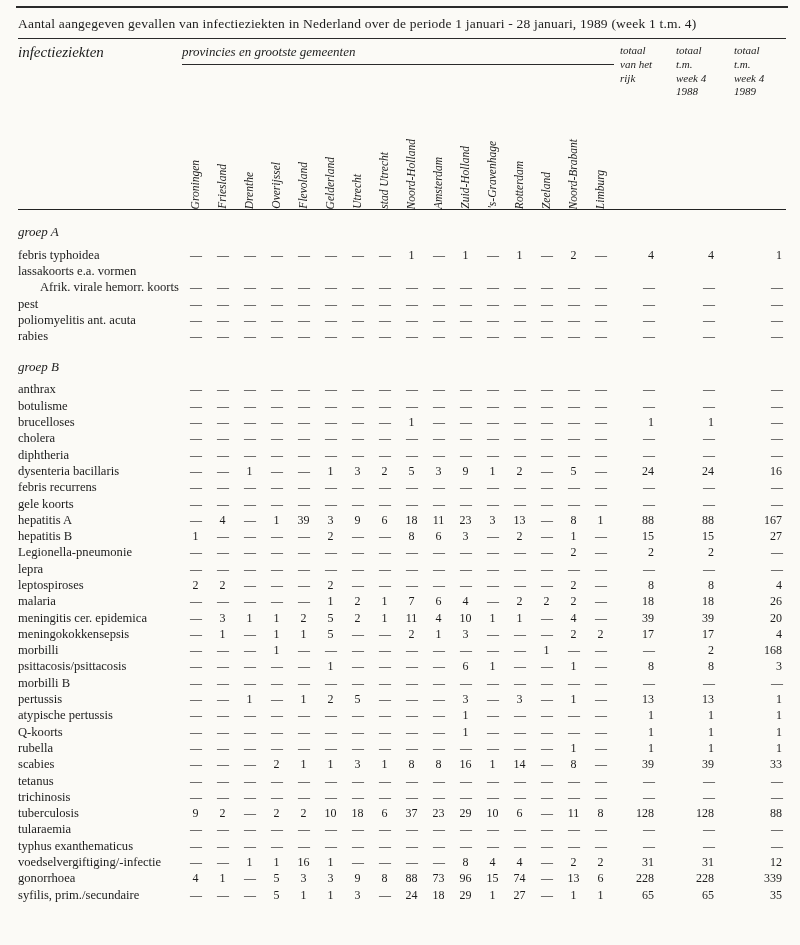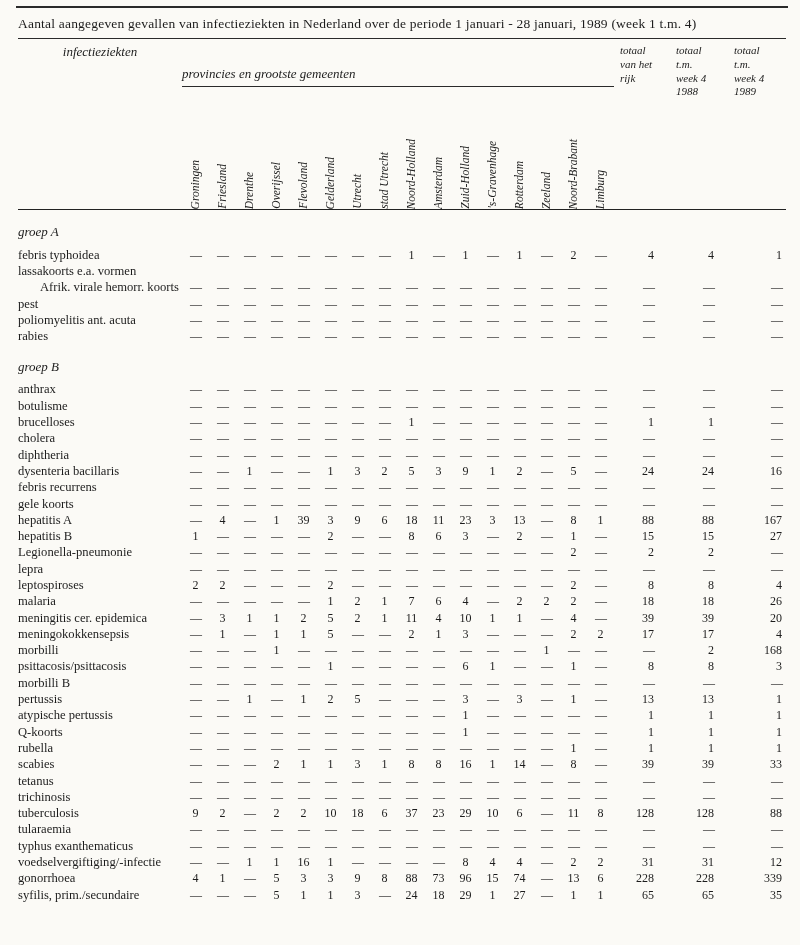--- a/index.html
+++ b/index.html
@@ -19,22 +19,22 @@
   .rule-full{border-top:1.2px solid #2a2a2a;}
   .rule-heavy{border-top:1.8px solid #222;}
   
   .grid{
     display:grid;
     grid-template-columns:164px repeat(16, 27px) 56px 58px 58px;
     align-items:end;
   }
   
   .hdr-top{align-items:start;padding-top:5px;}
-  .hdr-infz{font-style:italic;font-size:13px;grid-column:1;text-align:center;}
-  .hdr-prov{font-style:italic;font-size:13px;grid-column:2/18;padding-bottom:4px;border-bottom:1.2px solid #2a2a2a;margin-top:22px;}
+  .hdr-infz{font-style:italic;font-size:15px;grid-column:1;}
+  .hdr-prov{font-style:italic;font-size:13px;grid-column:2/18;padding-bottom:4px;border-bottom:1.2px solid #2a2a2a;}
   .hdr-tot{font-style:italic;font-size:11px;line-height:1.25;white-space:pre-line;padding-left:6px;}
   .hdr-rot{min-height:104px;padding-top:6px;}
   .rotcell{display:flex;align-items:flex-end;justify-content:center;height:104px;}
   .rotcell span{
     writing-mode:vertical-rl;transform:rotate(180deg);
     font-style:italic;font-size:11.5px;white-space:nowrap;line-height:1;
   }
   
   .tbody{margin-top:2px;}
   .group-label{font-style:italic;font-size:13px;margin:14px 0 7px 0;}

